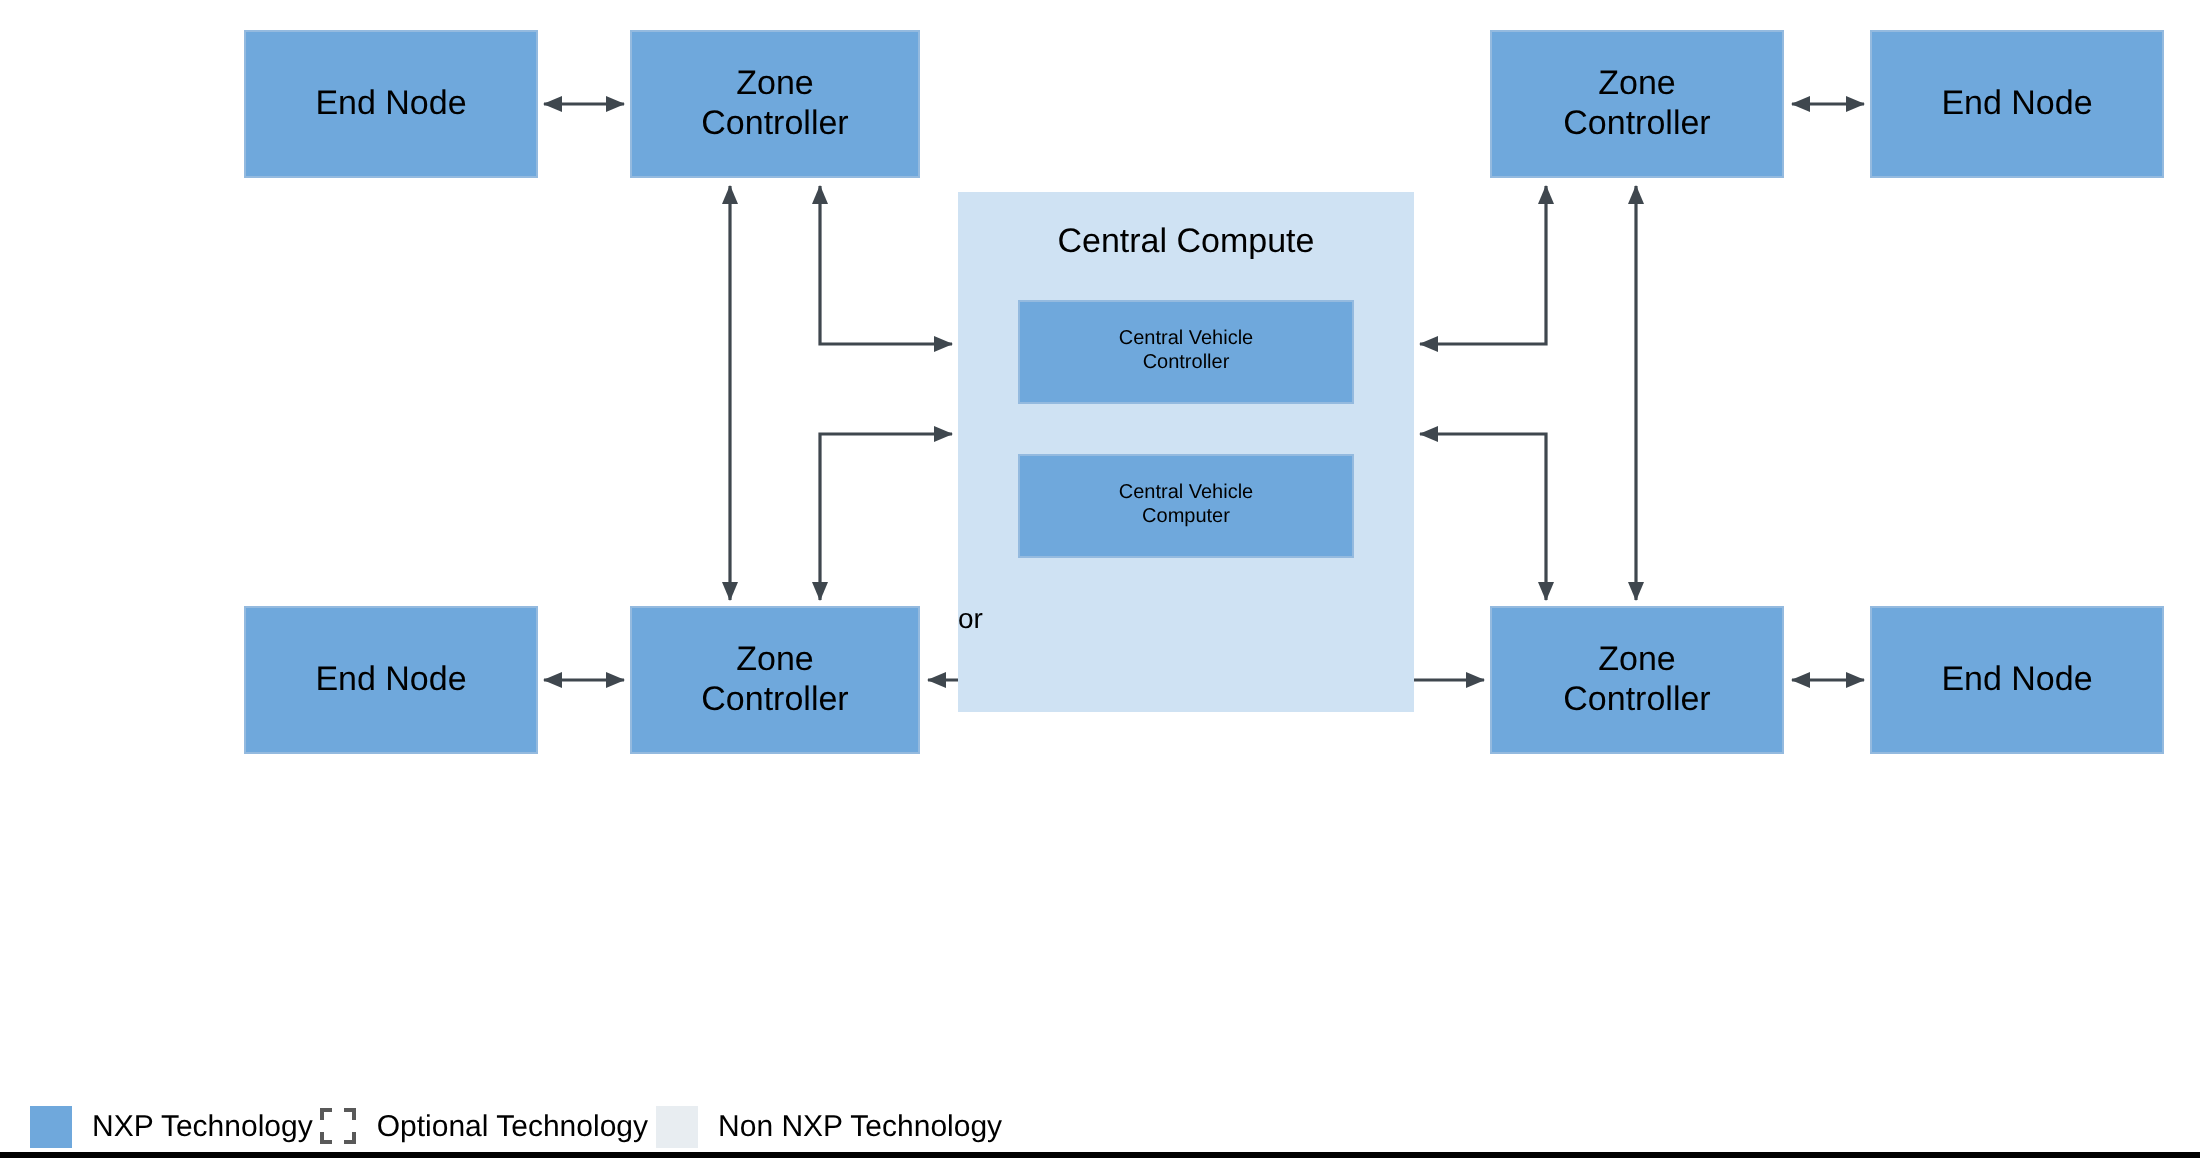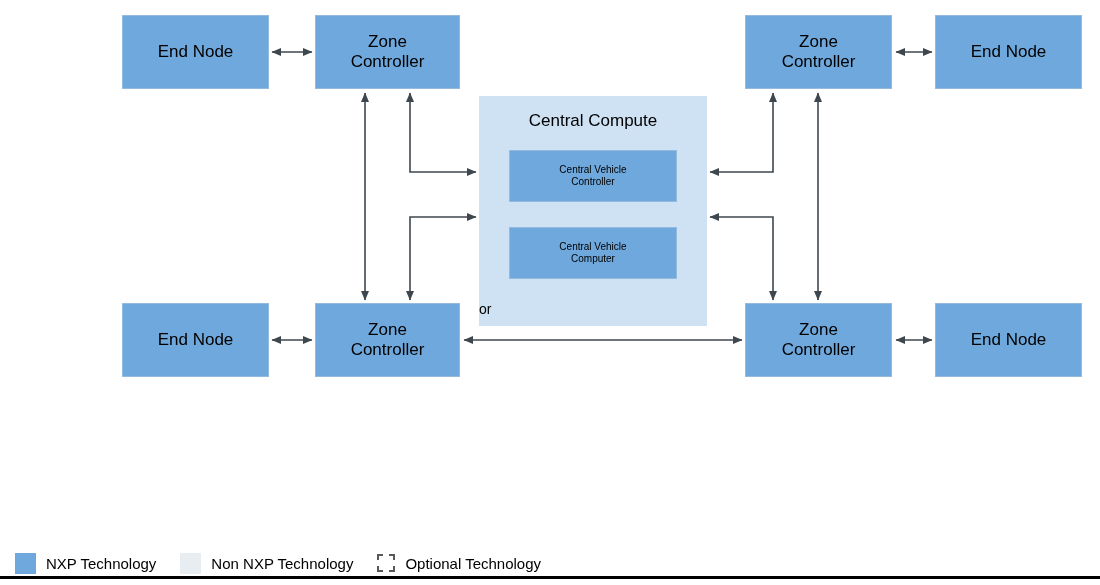--- a/index.html
+++ b/index.html
@@ -30,21 +30,21 @@
     justify-content: center;
     text-align: center;
     font-size: 17px;
     line-height: 1.2;
     white-space: pre-line;
     color: #000;
   }
   .central {
     position: absolute;
     left: 479px; top: 96px;
-    width: 228px; height: 230px;
+    width: 228px; height: 260px;
     background: #CFE2F3;
   }
   .central-title {
     position: absolute;
     left: 0; top: 15px;
     width: 100%;
     text-align: center;
     font-size: 17px;
   }
   .central-option {
@@ -67,21 +67,21 @@
     width: 100%;
     text-align: left;
     font-size: 14px;
   }
   .legend {
     position: absolute;
     left: 15px; top: 551px;
     height: 24px;
     display: flex;
     align-items: center;
-    gap: 24px;
+    gap: 4px;
   }
   .legend-item {
     display: flex;
     align-items: center;
     gap: 10px;
     font-size: 15px;
     white-space: nowrap;
   }
   .swatch {
     width: 21px; height: 21px;
@@ -158,24 +158,24 @@
     <div class="central-option" style="top:131px">Central Vehicle
 Computer</div>
   </div>
 
   <div class="legend">
     <div class="legend-item">
       <span class="swatch swatch-nxp"></span>
       <span>NXP Technology</span>
     </div>
     <div class="legend-item">
+      <span class="swatch swatch-optional"></span>
+      <span>Optional Technology</span>
+    </div>
+    <div class="legend-item">
       <span class="swatch swatch-non-nxp"></span>
       <span>Non NXP Technology</span>
-    </div>
-    <div class="legend-item">
-      <span class="swatch swatch-optional"></span>
-      <span>Optional Technology</span>
     </div>
   </div>
 
   <div class="bottom-rule"></div>
 
 </div>
 
 </body></html>

